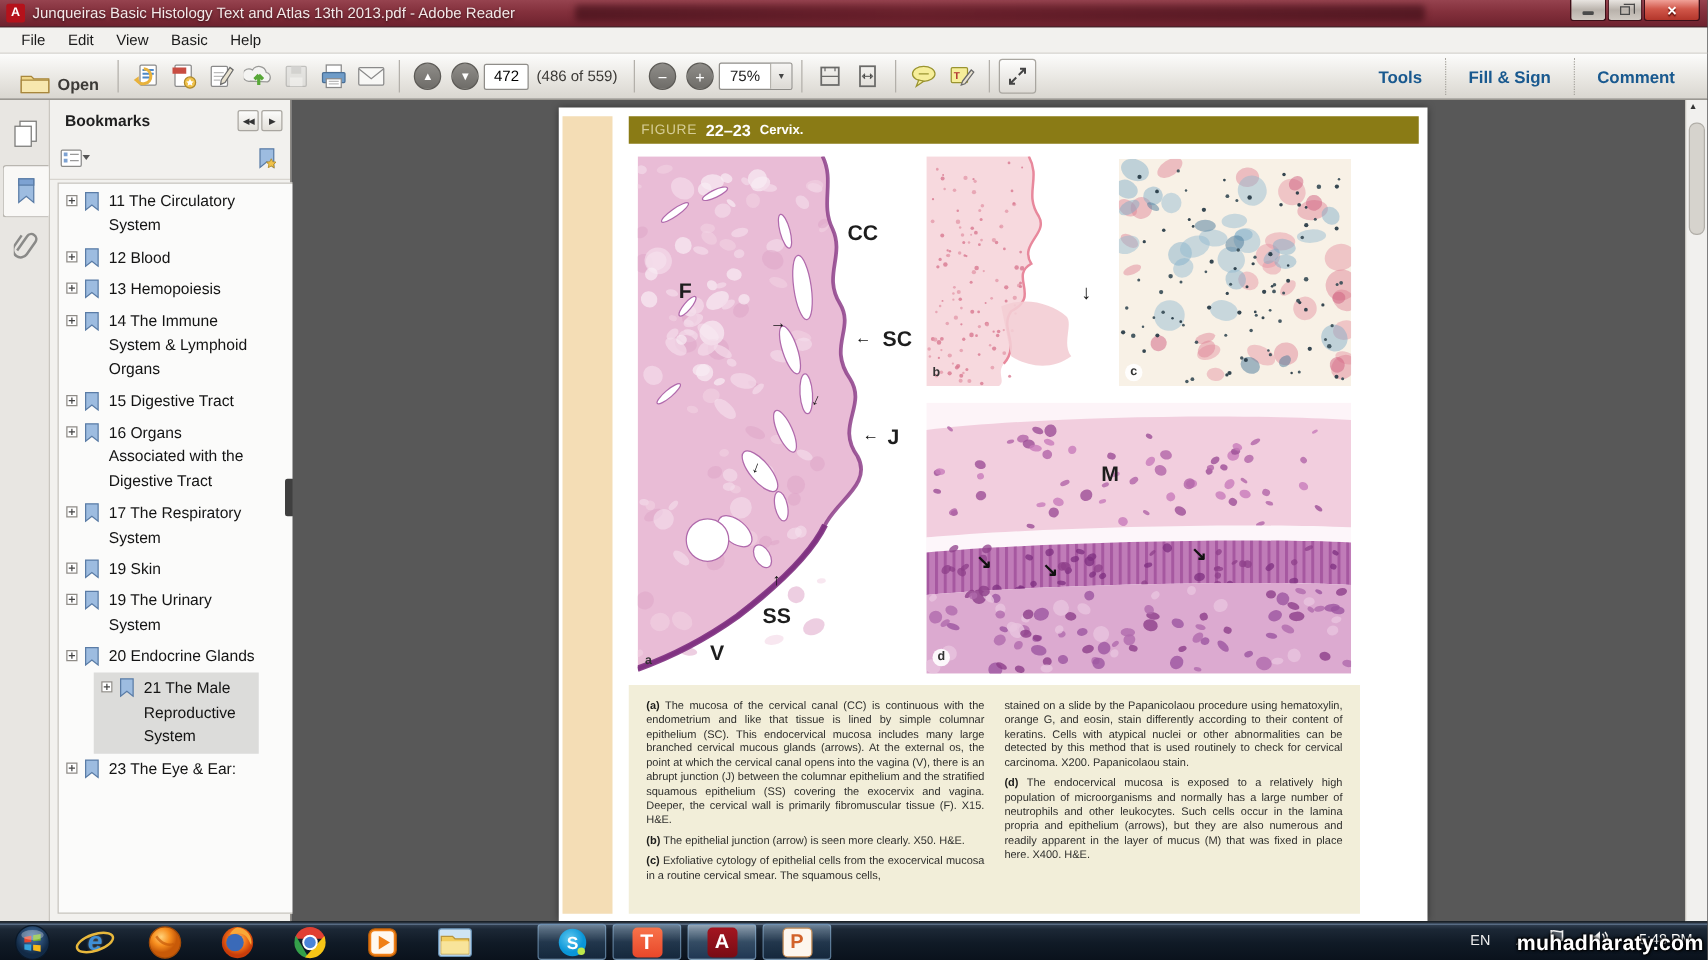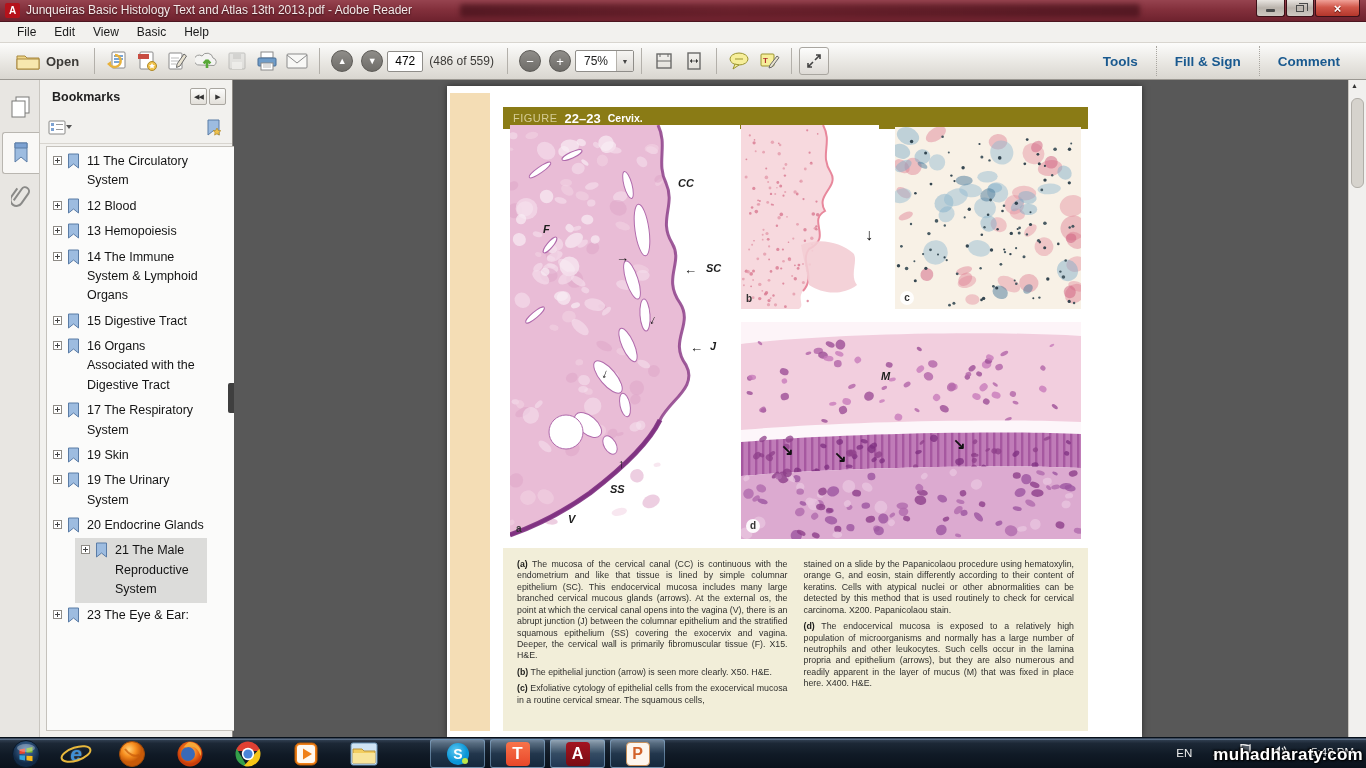--- a/index.html
+++ b/index.html
@@ -38,21 +38,21 @@
   .menu-item { font-size:12px; color:#1a1a1a; padding:2px 9px; cursor:default; }
 
   
   #toolbar { left:0; top:43px; width:1366px; height:37px;
     background:linear-gradient(#fcfcfb, #e7e5e0 60%, #d9d6d0);
     border-bottom:1px solid #9b9892; display:flex; align-items:center; padding:0 8px; }
   .tb-sep { width:1px; height:26px; background:#b3b0aa; margin:0 7px; }
   .tb-btn { height:28px; min-width:30px; display:flex; align-items:center; justify-content:center;
     border-radius:3px; padding:0 3px; }
   .tb-btn svg { display:block; }
-  #open-btn { display:flex; align-items:center; gap:6px; padding:0 8px; }
+  #open-btn { display:flex; align-items:flex-end; gap:6px; padding:0 8px; }
   #open-btn .lbl { font-size:13px; font-weight:bold; color:#3c3a37; }
   .circle-btn { width:22px; height:22px; border-radius:50%;
     background:linear-gradient(#8f8d89, #6e6c68); color:#fff; display:flex; align-items:center;
     justify-content:center; font-size:11px; border:1px solid #5c5a56; }
   #page-input { width:36px; height:21px; border:1px solid #8f8d89; border-radius:2px;
     font-size:12px; text-align:center; background:#fff; font-family:"Liberation Sans",sans-serif; }
   .tb-text { font-size:12px; color:#3c3a37; margin:0 6px; white-space:nowrap; }
   #zoom-box { display:flex; align-items:center; border:1px solid #8f8d89; border-radius:2px; background:#fff; height:22px; }
   #zoom-box .zv { font-size:12px; padding:0 8px; color:#222; }
   #zoom-box .dd { width:17px; height:100%; border-left:1px solid #b5b2ac;
@@ -94,34 +94,34 @@
 
   
   #docarea { left:234px; top:80px; width:1114px; height:657px; background:#585858; overflow:hidden; }
   #doc-scroll { left:1348px; top:80px; width:18px; height:657px; background:#f1f0ee; border-left:1px solid #c9c6c0; }
   #doc-scroll .ar { position:absolute; top:2px; left:2px; font-size:7px; color:#333; }
   #doc-thumb { position:absolute; left:2px; top:18px; width:13px; height:90px; background:#d6d3cd;
     border:1px solid #b1aea8; border-radius:6px; }
   #page { position:absolute; left:213px; top:6px; width:695px; height:651px; background:#fff;
     box-shadow:0 0 6px rgba(0,0,0,.5); }
   #beige-strip { position:absolute; left:3px; top:7px; width:40px; height:638px; background:#f4ddb5; }
-  #figure-bar { position:absolute; left:56px; top:7px; width:585px; height:22px; background:#8a7b15;
-    display:flex; align-items:center; padding-left:10px; gap:7px;margin-top:14px; }
+  #figure-bar { position:absolute; left:56px; top:7px; width:632px; height:22px; background:#8a7b15;
+    display:flex; align-items:center; padding-left:10px; gap:7px; }
   #figure-bar .kicker { color:#d6cd96; font-size:11px; letter-spacing:.5px; }
   #figure-bar .num { color:#fff; font-size:13px; font-weight:bold; }
   #figure-bar .cap { color:#fff; font-size:10.5px; font-weight:bold; }
 
   .histo { position:absolute; overflow:hidden; }
   .histo svg { display:block; }
   #img-a { left:63px; top:39px; width:230px; height:415px; }
   #img-b { left:294px; top:39px; width:138px; height:184px; }
   #img-c { left:448px; top:41px; width:186px; height:182px; }
   #img-d { left:294px; top:236px; width:340px; height:217px; }
 
-  .fig-label { position:absolute; font-weight:bold; color:#1d1d1d; font-size:11px; font-family:"Liberation Sans",sans-serif;font-style:italic; }
+  .fig-label { position:absolute; font-weight:bold; color:#1d1d1d; font-size:17px; font-family:"Liberation Sans",sans-serif; }
   .fig-sub { position:absolute; font-weight:bold; font-size:10px; color:#333; }
   .fig-sub.circ { background:rgba(255,255,255,.9); border-radius:50%; width:14px; height:14px;
     text-align:center; line-height:14px; }
   .arrow-glyph { position:absolute; font-size:13px; font-weight:bold; color:#111; line-height:1; }
 
   #caption { position:absolute; left:56px; top:462px; width:585px; height:183px; background:#f2eed9;
     display:flex; gap:16px; padding:11px 14px; }
   #caption .col { width:50%; font-size:8.8px; line-height:1.3; color:#30302e; text-align:justify; }
   #caption p { margin-bottom:5px; }
   #caption b { color:#1c1c1a; }

